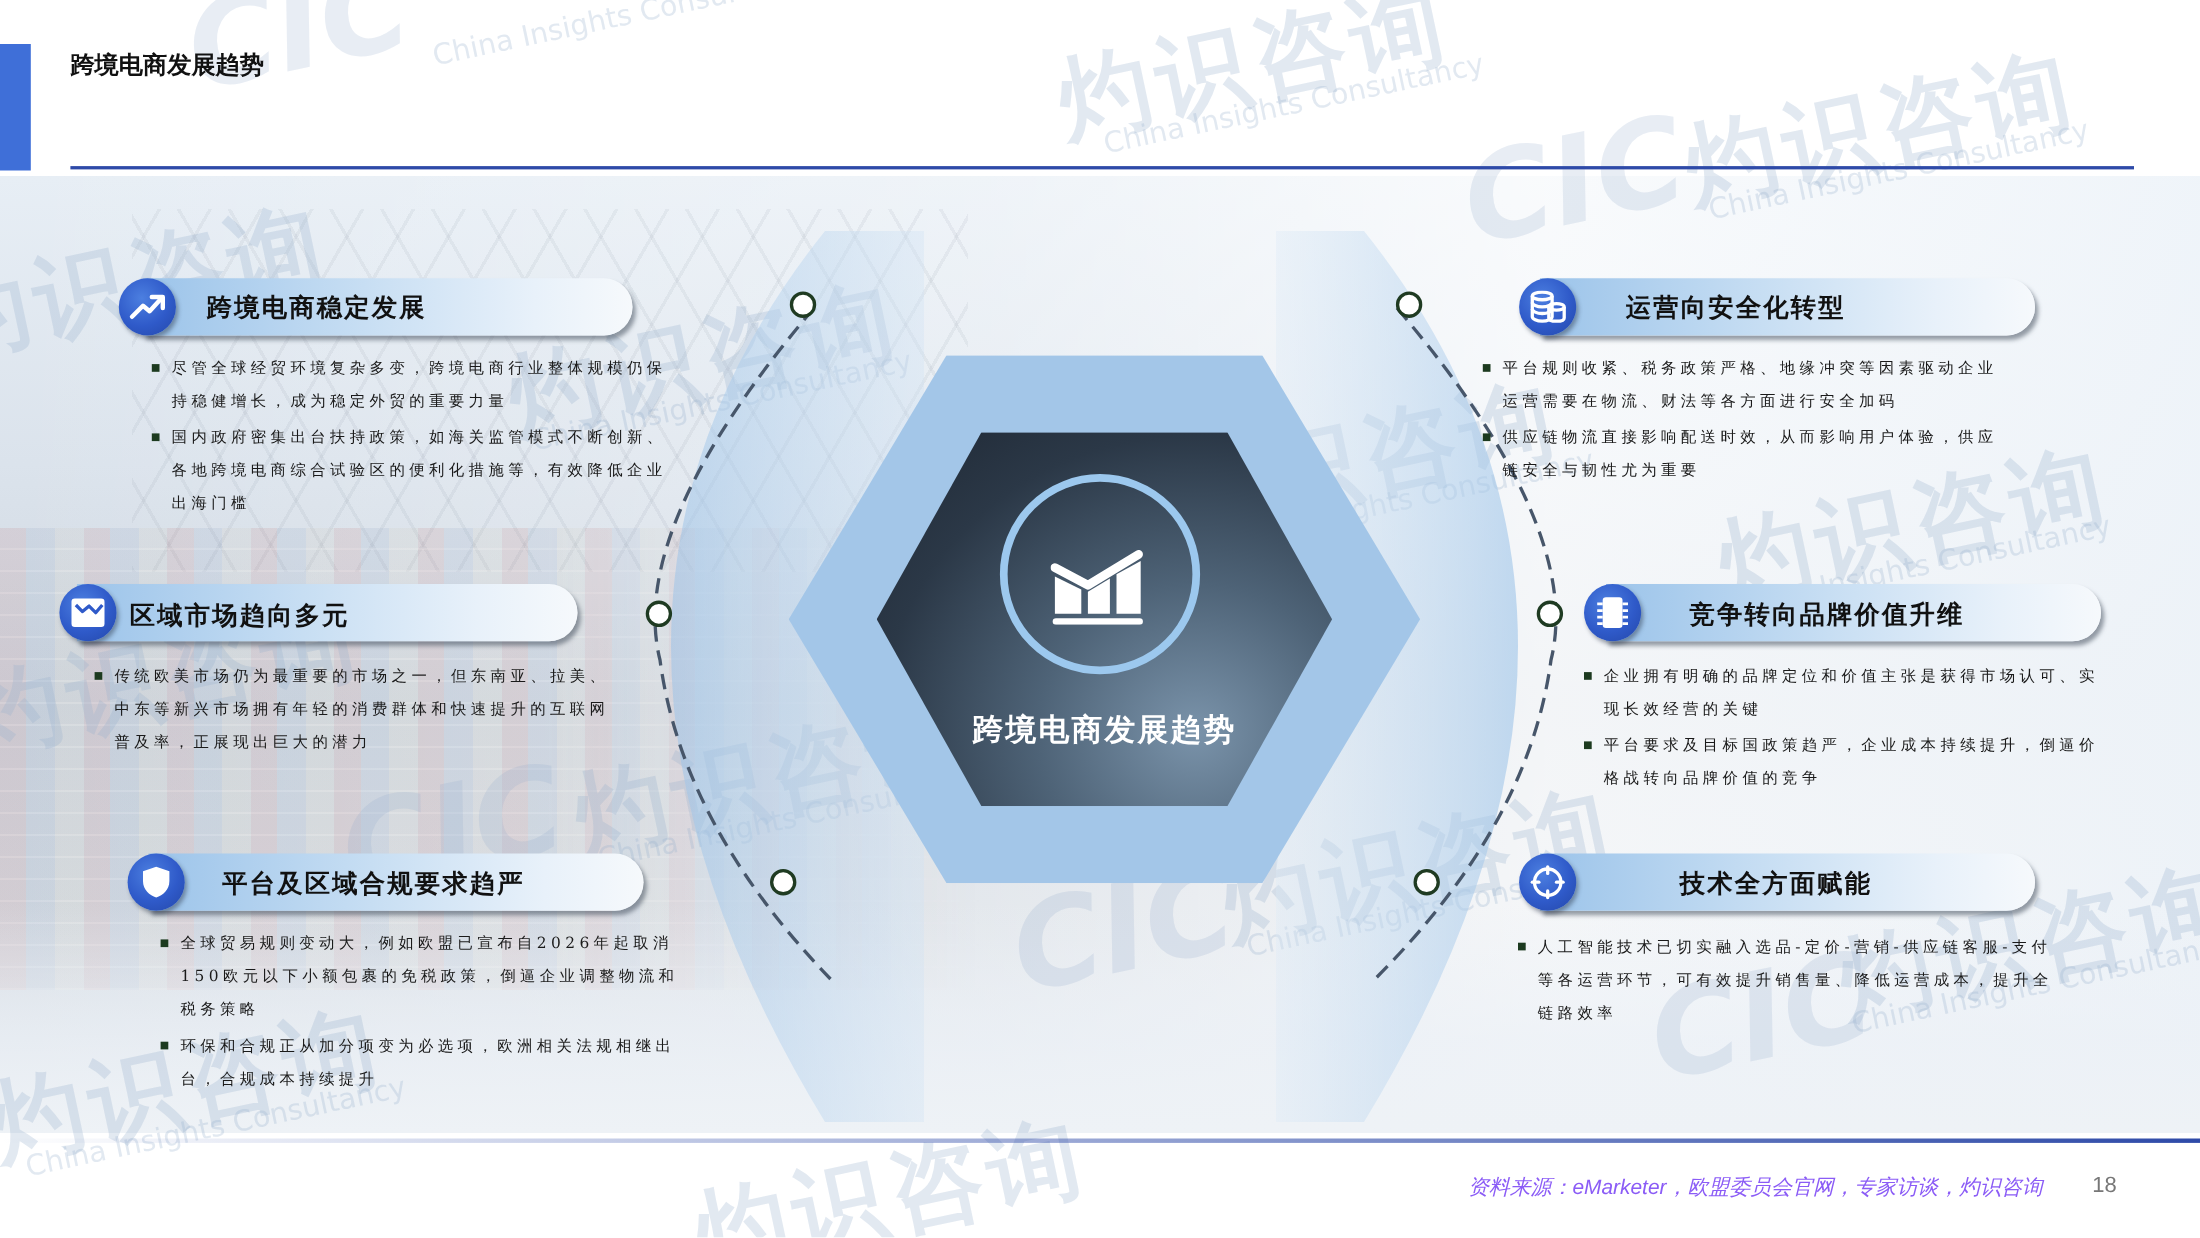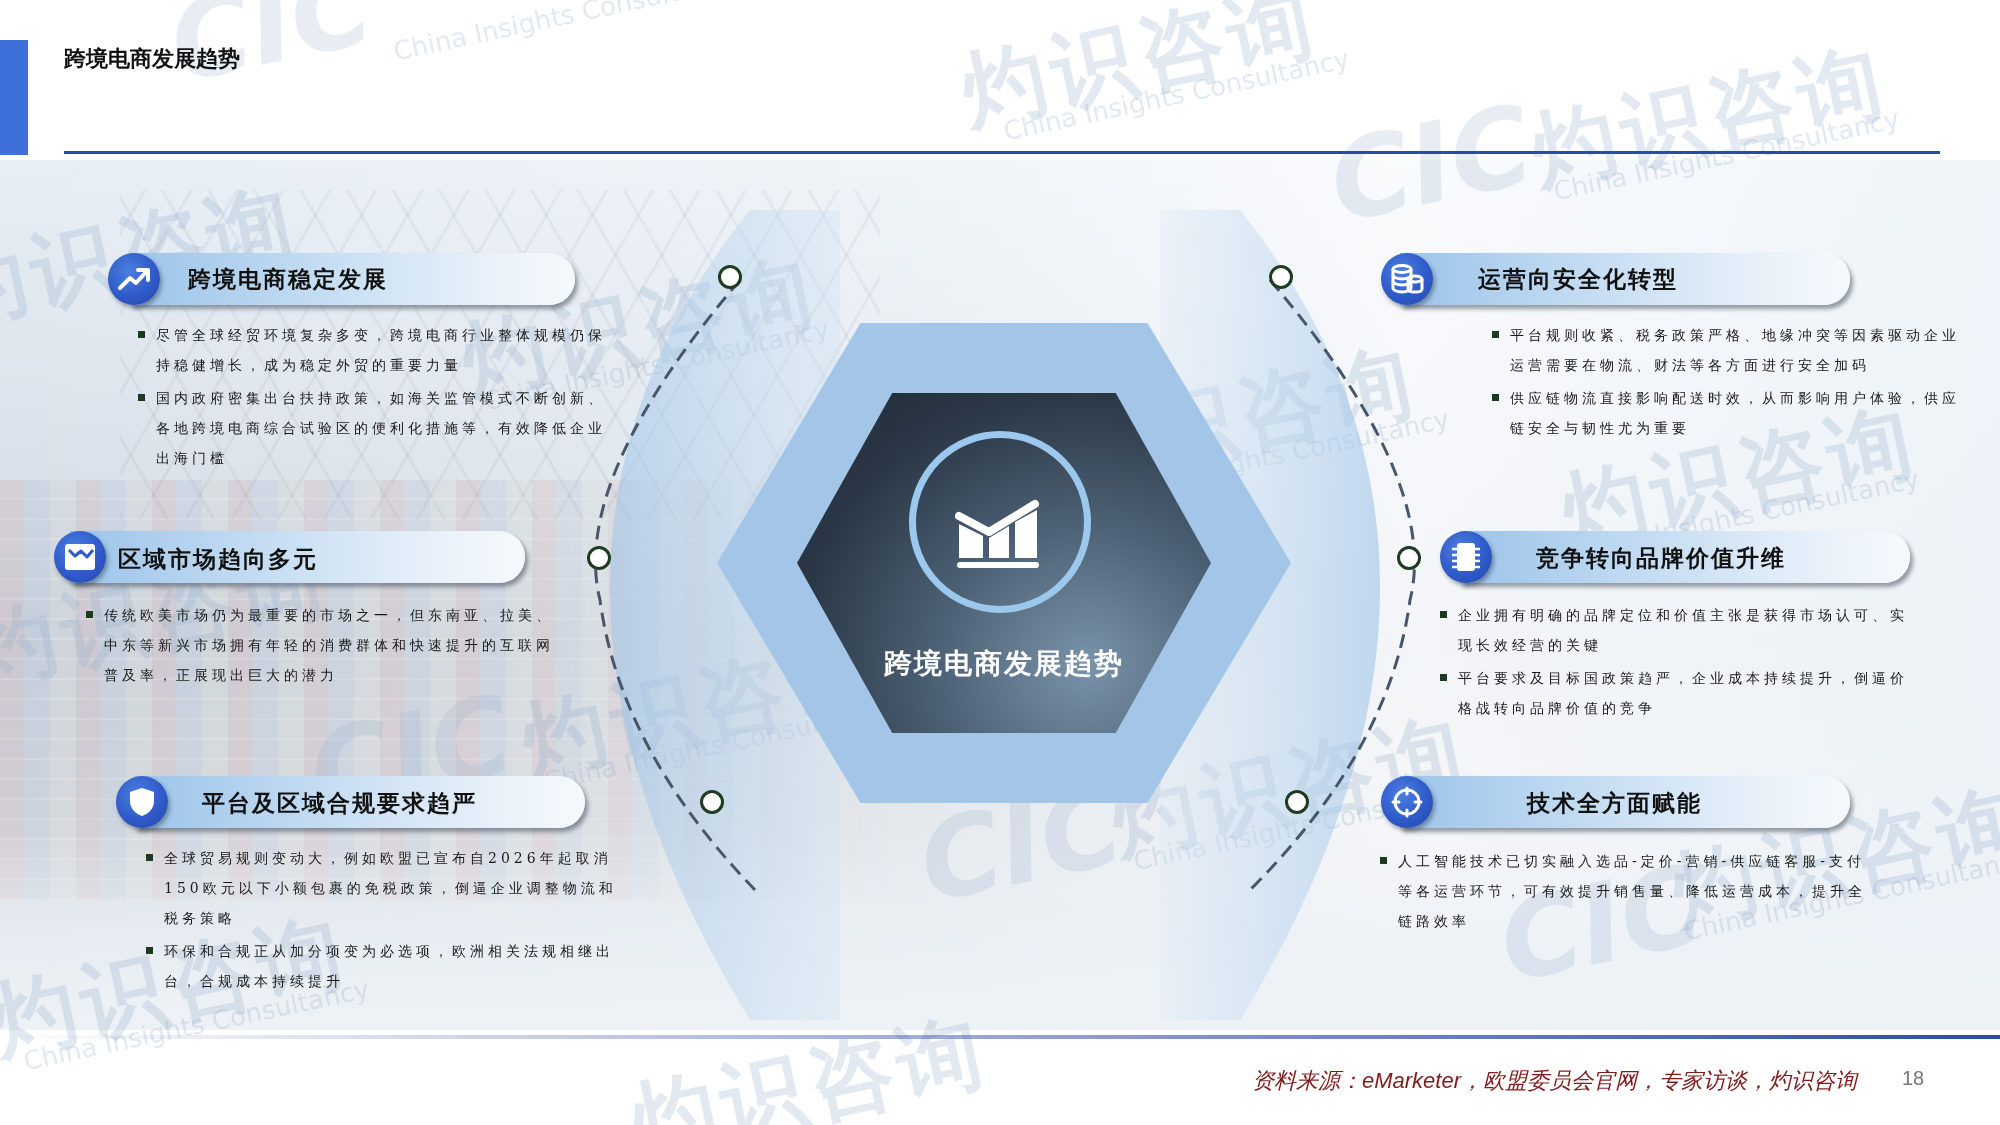--- a/index.html
+++ b/index.html
@@ -76,21 +76,21 @@
     display:flex; align-items:center; justify-content:center;
   }
   .pill-title { position:absolute; font-size:23px; font-weight:bold; color:#111; letter-spacing:2px; white-space:nowrap; }
   .bullets { position:absolute; list-style:none; }
   .bullets li { position:relative; font-size:14px; line-height:30px; color:#1a1a1a; letter-spacing:4px; padding-left:18px; margin-bottom:3px; }
   .bullets li::before { content:""; position:absolute; left:0; top:11px; width:7px; height:7px; background:#1c3a1f; }
 
   
   .footer-rule { position:absolute; left:0; top:1035px; width:2000px; height:4px;
     background:linear-gradient(90deg, rgba(46,74,168,0) 0%, rgba(46,74,168,0.4) 40%, #2e4aa8 100%); }
-  .source { position:absolute; right:143px; top:1066px; font-size:22px; font-style:italic; color:#7f1d1d; white-space:nowrap; }
+  .source { position:absolute; right:143px; top:1066px; font-size:19px; font-style:italic; color:#8b5cf6; white-space:nowrap; }
   .source .en { font-family:"Liberation Sans","DejaVu Sans",sans-serif; }
   .page-num { position:absolute; left:1902px; top:1067px; font-family:"Liberation Sans","DejaVu Sans",sans-serif; font-size:20px; color:#777; }
 </style>
 </head>
 <body>
 
 <div class="slide">
 
   <div class="bg-photo"></div>
   <div class="bg-cranes"></div>
@@ -218,21 +218,21 @@
             <ellipse cx="12" cy="5" rx="9" ry="3.5"></ellipse>
             <path d="M3 5 V24 C3 26 7 28 12 28 C17 28 21 26 21 24 V5"></path>
             <path d="M3 11 C3 13 7 15 12 15 C17 15 21 13 21 11"></path>
             <path d="M3 17 C3 19 7 21 12 21 C17 21 21 19 21 17"></path>
             <ellipse cx="25" cy="15" rx="7" ry="3"></ellipse>
             <path d="M18 15 V25 C18 27 21 28 25 28 C29 28 32 27 32 25 V15"></path>
           </g>
         </svg>
     </div>
     <div class="pill-title" style="left:1478px;top:264px;">运营向安全化转型</div>
-    <ul class="bullets" style="left:1492px;top:320px;width:480px;">
+    <ul class="bullets" style="left:1348px;top:320px;width:480px;">
       <li>平台规则收紧、税务政策严格、地缘冲突等因素驱动企业运营需要在物流、财法等各方面进行安全加码</li>
       <li>供应链物流直接影响配送时效，从而影响用户体验，供应链安全与韧性尤为重要</li>
     </ul>
   </div>
 
   <div class="card">
     <div class="pill" style="left:1460px;top:531px;width:450px;"></div>
     <div class="pill-icon" style="left:1440px;top:531px;">
       <svg width="30" height="34" viewBox="0 0 30 34">
           <rect x="6" y="3" width="18" height="28" rx="3" fill="#fff"></rect>

